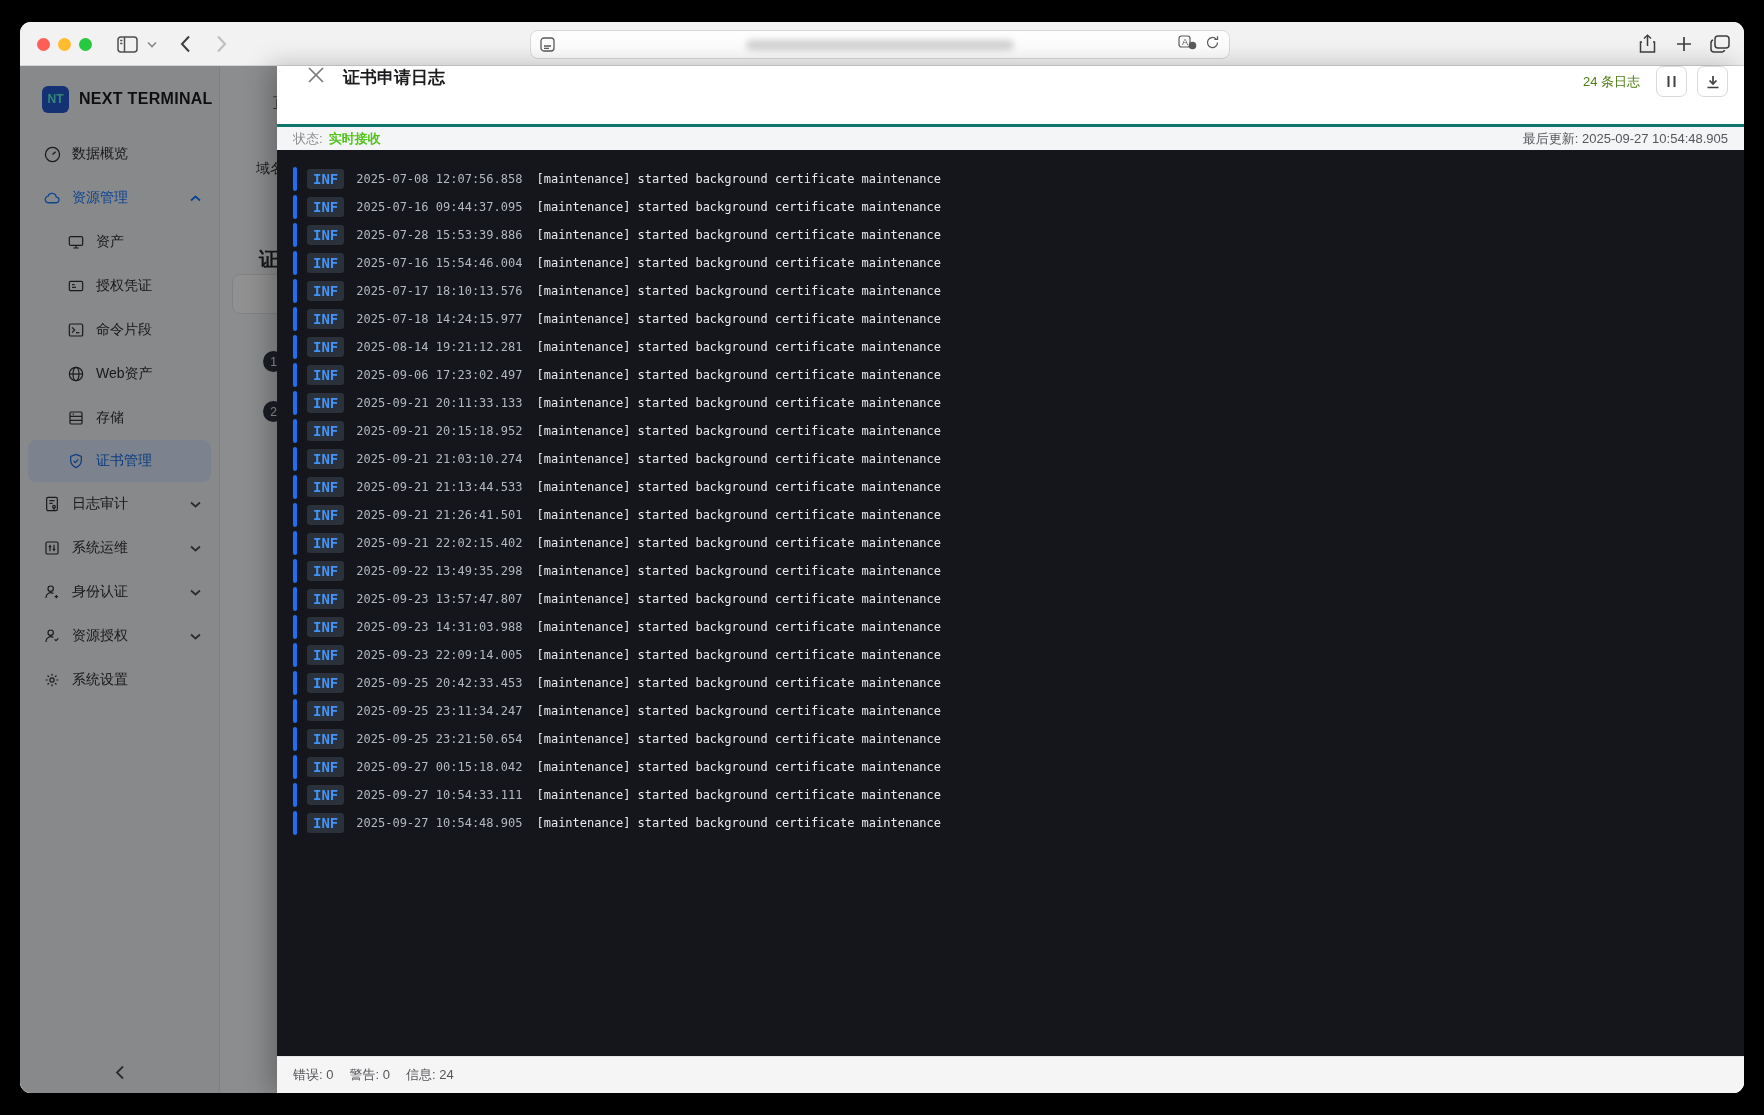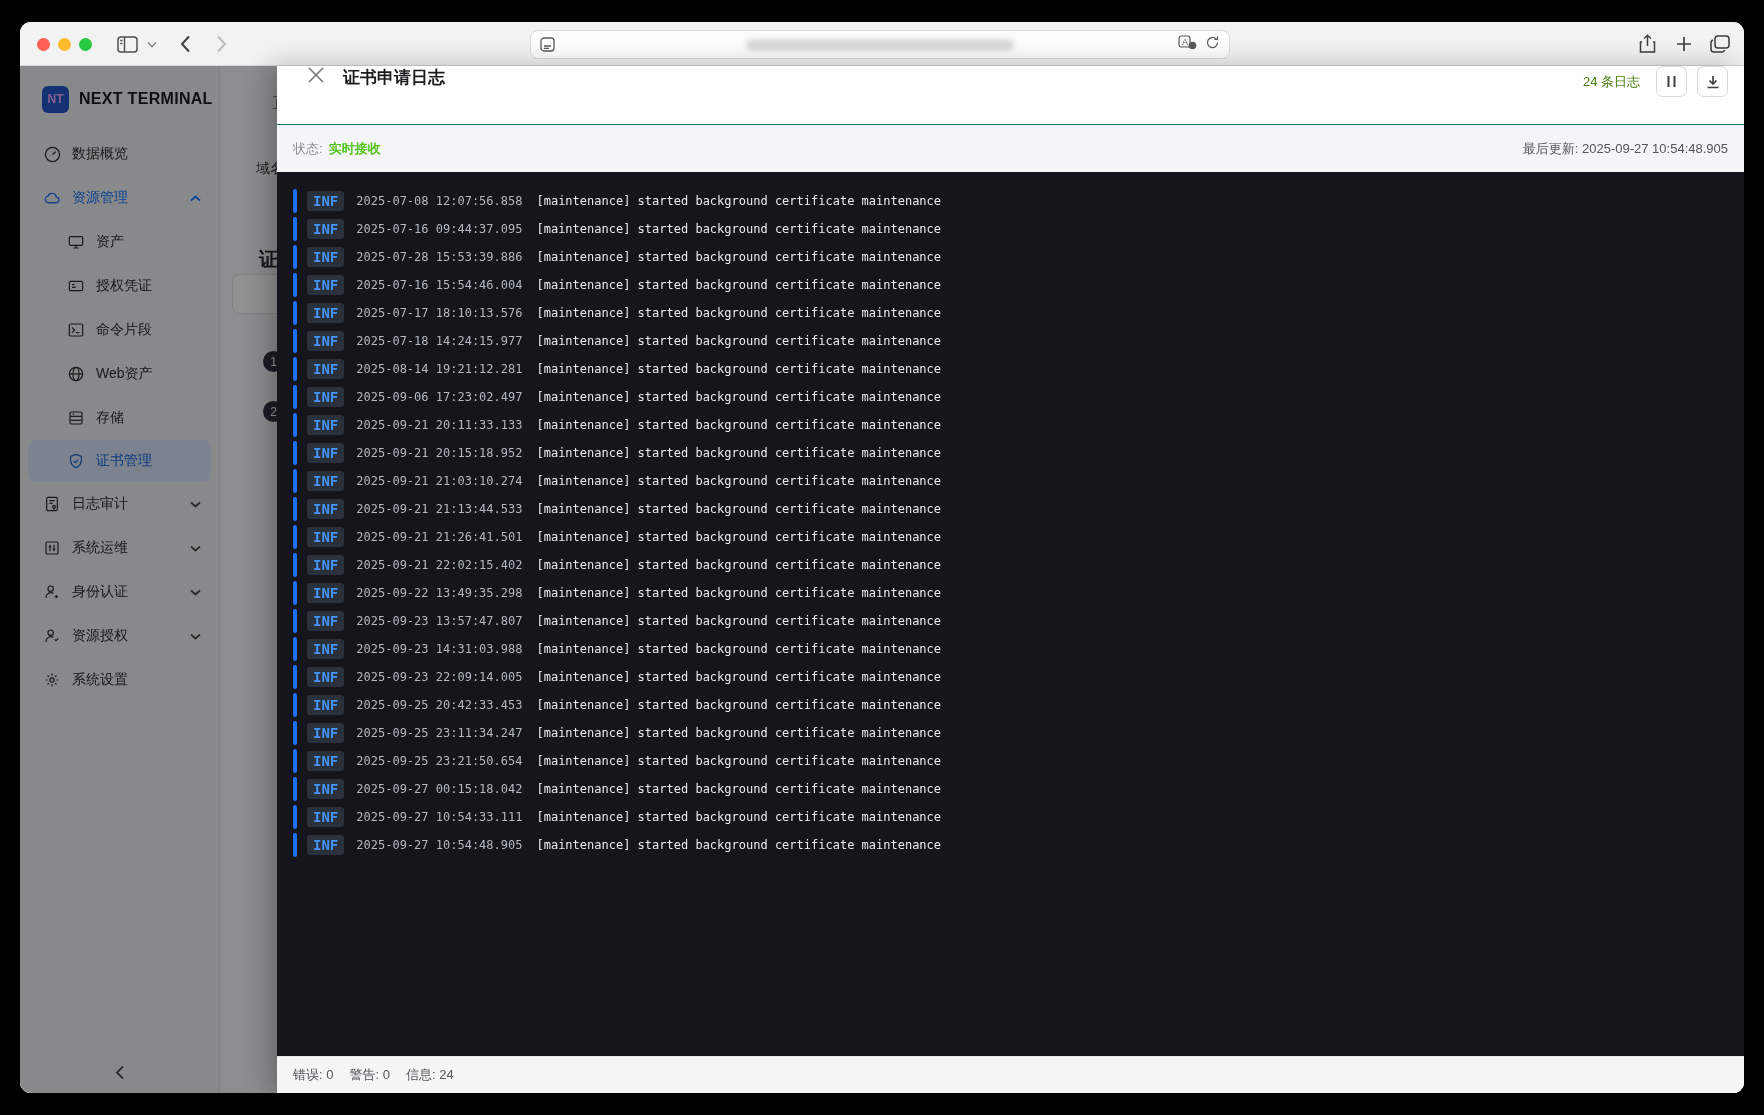--- a/index.html
+++ b/index.html
@@ -26,21 +26,21 @@
                filter:blur(3px); opacity:.6; }
   .addr-right { margin-left:auto; display:flex; align-items:center; gap:8px; color:#5a5a5a; }
 
   
   .app { position:absolute; left:0; top:44px; width:1724px; height:1027px; background:#f7f8fa; }
 
   
   .sidebar { position:absolute; left:0; top:0; width:200px; height:100%;
              background:#f0f1f4; border-right:1px solid #e2e3e6; }
   .side-head { height:66px; display:flex; align-items:center; padding-left:22px; gap:10px; }
-  .logo { width:27px; height:27px; border-radius:6px; background:#2457cd; color:#f0abfc;
+  .logo { width:27px; height:27px; border-radius:6px; background:#2457cd; color:#5eead4;
           font-size:12px; font-weight:bold; display:flex; align-items:center; justify-content:center; }
   .appname { font-size:16px; font-weight:bold; color:#1c1c1e; letter-spacing:.3px; white-space:nowrap; }
   .menu { position:absolute; top:66px; left:0; right:0; }
   .mi { height:44px; display:flex; align-items:center; padding:0 18px 0 24px;
         font-size:14px; color:#2e2e30; cursor:pointer; }
   .mi .ic { width:17px; height:17px; margin-right:11px; flex:none; display:flex; align-items:center; }
   .mi.child { padding-left:48px; }
   .mi .chev { margin-left:auto; color:#4c4c4e; display:flex; }
   .mi.parent-active { color:#1677ff; }
   .mi.parent-active .chev { color:#1677ff; }
@@ -63,21 +63,21 @@
   
   .overlay { position:absolute; left:257px; top:0; right:0; bottom:0; background:#fff;
              display:flex; flex-direction:column; box-shadow:-8px 0 24px rgba(0,0,0,.25); }
   .ov-head { height:58px; flex:none; display:flex; align-items:flex-start; padding:0 16px 0 30px; background:#fff; }
   .xbtn { width:18px; height:18px; color:#7a7a7a; cursor:pointer; display:flex; }
   .ov-title { font-size:17px; font-weight:bold; color:#1b1b1d; margin-left:18px; }
   .ov-right { margin-left:auto; display:flex; align-items:center; gap:10px; }
   .count { font-size:13px; color:#4d7c0f; margin-right:6px; }
   .sqbtn { width:31px; height:31px; border:1px solid #d9d9d9; border-radius:7px; background:#fff;
            display:flex; align-items:center; justify-content:center; color:#3f3f41; cursor:pointer; }
-  .ov-status { height:48px; flex:none; background:#f4f5f6; border-top:1px solid #0f766e;
+  .ov-status { height:26px; flex:none; background:#f4f5f6; border-top:3px solid #0f766e;
                display:flex; align-items:center; padding:0 16px; font-size:13px; }
   .st-label { color:#8a8a8c; margin-right:6px; }
   .st-value { color:#52c41a; font-weight:bold; }
   .st-update { margin-left:auto; color:#55555a; }
   .ov-log { flex:1; background:#14161b; overflow:hidden; padding-top:15px;
             font-family:"DejaVu Sans Mono","Liberation Mono",monospace; font-size:12px; }
   .lrow { height:28px; display:flex; align-items:center; padding-left:16px; white-space:nowrap; }
   .stripe { width:4px; height:24px; border-radius:2px; background:#1f6ff2; flex:none; }
   .lvl { margin-left:10px; background:#2a313a; color:#4493f8; font-weight:bold; font-size:14px;
          padding:2px 6px; border-radius:3px; flex:none; }

